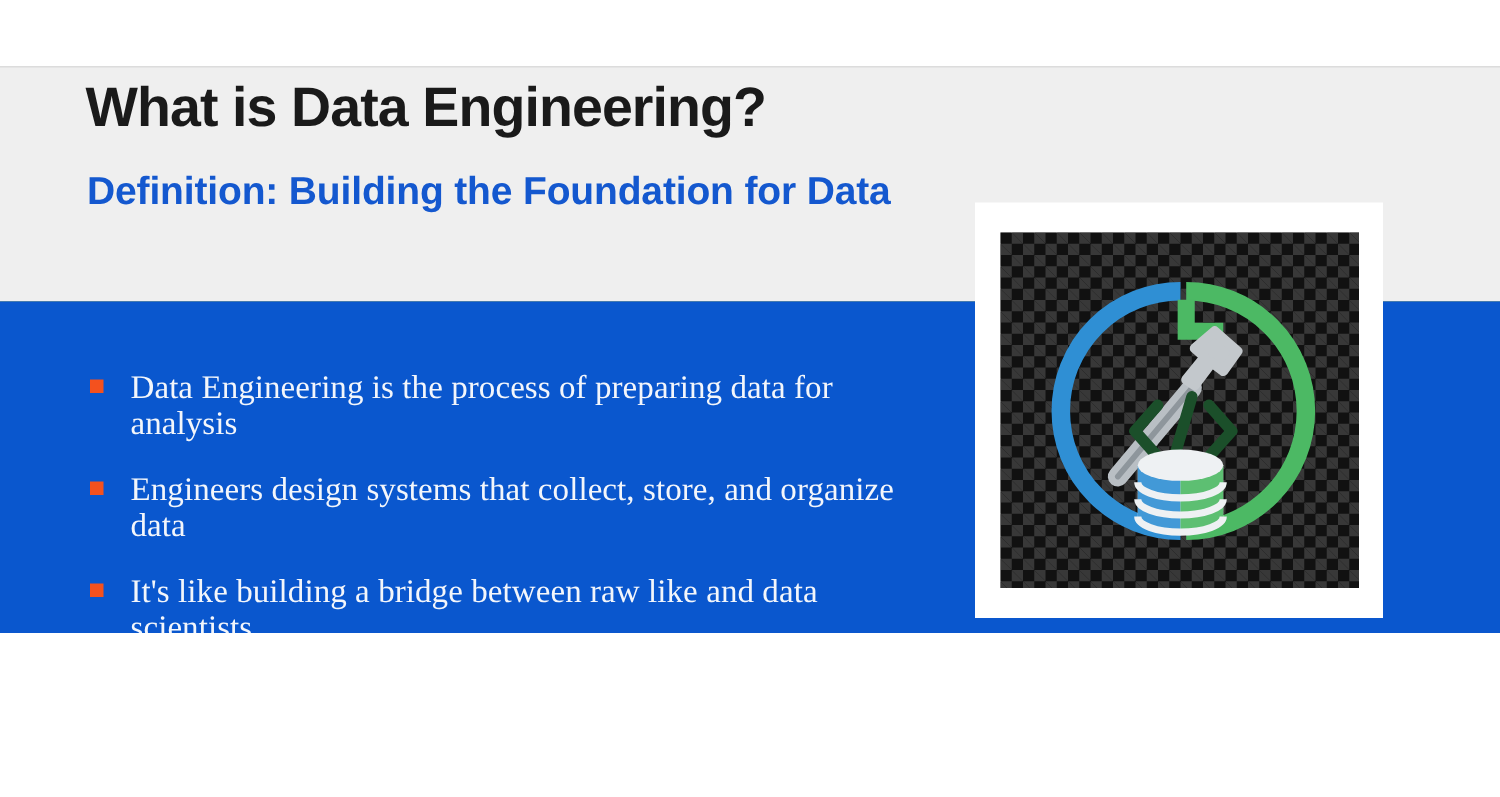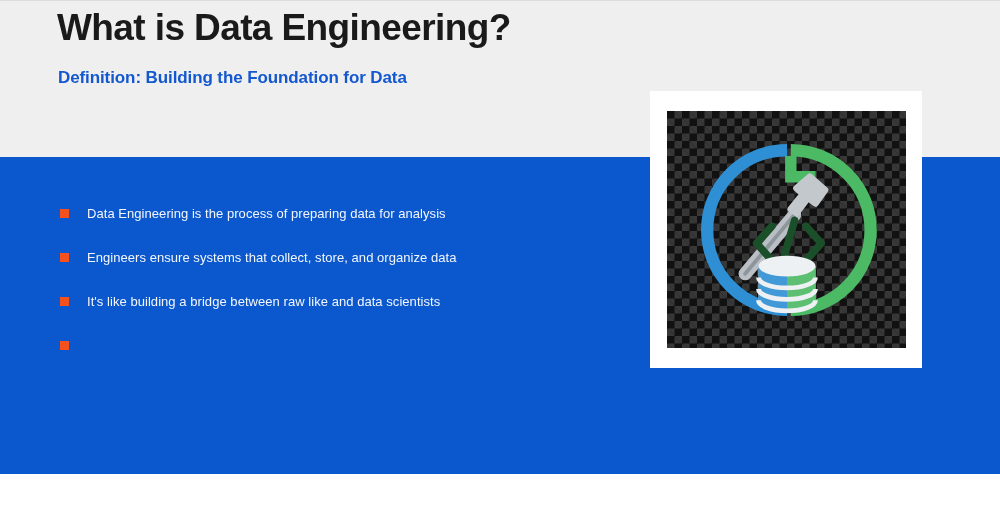--- a/index.html
+++ b/index.html
@@ -7,23 +7,24 @@
     padding: 0;
     background: #ffffff;
   }
   body {
     font-family: "Liberation Sans", sans-serif;
   }
 
   .slide {
     position: relative;
     width: 1000px;
-    height: 474px;
+    height: 378px;
     overflow: hidden;
     background: #14532d;
+    margin-top: 44px;
   }
 
   
   .header-band {
     position: absolute;
     left: 0;
     top: 0;
     width: 1000px;
     height: 157px;
     background: #efefef;
@@ -44,21 +45,21 @@
     line-height: 1.22;
     white-space: nowrap;
   }
 
   .slide-subtitle {
     position: absolute;
     left: 58px;
     top: 66px;
     margin: 0;
     font-family: "Liberation Sans", sans-serif;
-    font-size: 17px;
+    font-size: 26px;
     font-weight: bold;
     letter-spacing: -0.1px;
     color: #1458cf;
     line-height: 1.3;
     white-space: nowrap;
   }
 
   
   .body-band {
     position: absolute;
@@ -86,24 +87,25 @@
     width: 570px;
     margin: 0;
     padding: 0;
     list-style: none;
   }
 
   .bullet-item {
     position: relative;
     padding-left: 27px;
     margin-bottom: 20px;
-    font-size: 13px;
+    font-size: 22px;
     line-height: 24px;
     color: #f3f6fb;
     letter-spacing: 0.05px;
+    font-family: Liberation Serif, serif;
   }
 
   .bullet-marker {
     position: absolute;
     left: 0;
     top: 7px;
     width: 9px;
     height: 9px;
     background: #f4511e;
   }
@@ -155,21 +157,21 @@
 
   <div class="body-band"></div>
 
   <ul class="bullet-list">
     <li class="bullet-item">
       <span class="bullet-marker"></span>
       <span>Data Engineering is the process of preparing data for analysis</span>
     </li>
     <li class="bullet-item">
       <span class="bullet-marker"></span>
-      <span>Engineers ensure systems that collect, store, and organize data</span>
+      <span>Engineers design systems that collect, store, and organize data</span>
     </li>
     <li class="bullet-item">
       <span class="bullet-marker"></span>
       <span>It's like building a bridge between raw like and data scientists</span>
     </li>
     <li class="bullet-item">
       <span class="bullet-marker"></span>
     </li>
   </ul>
 

